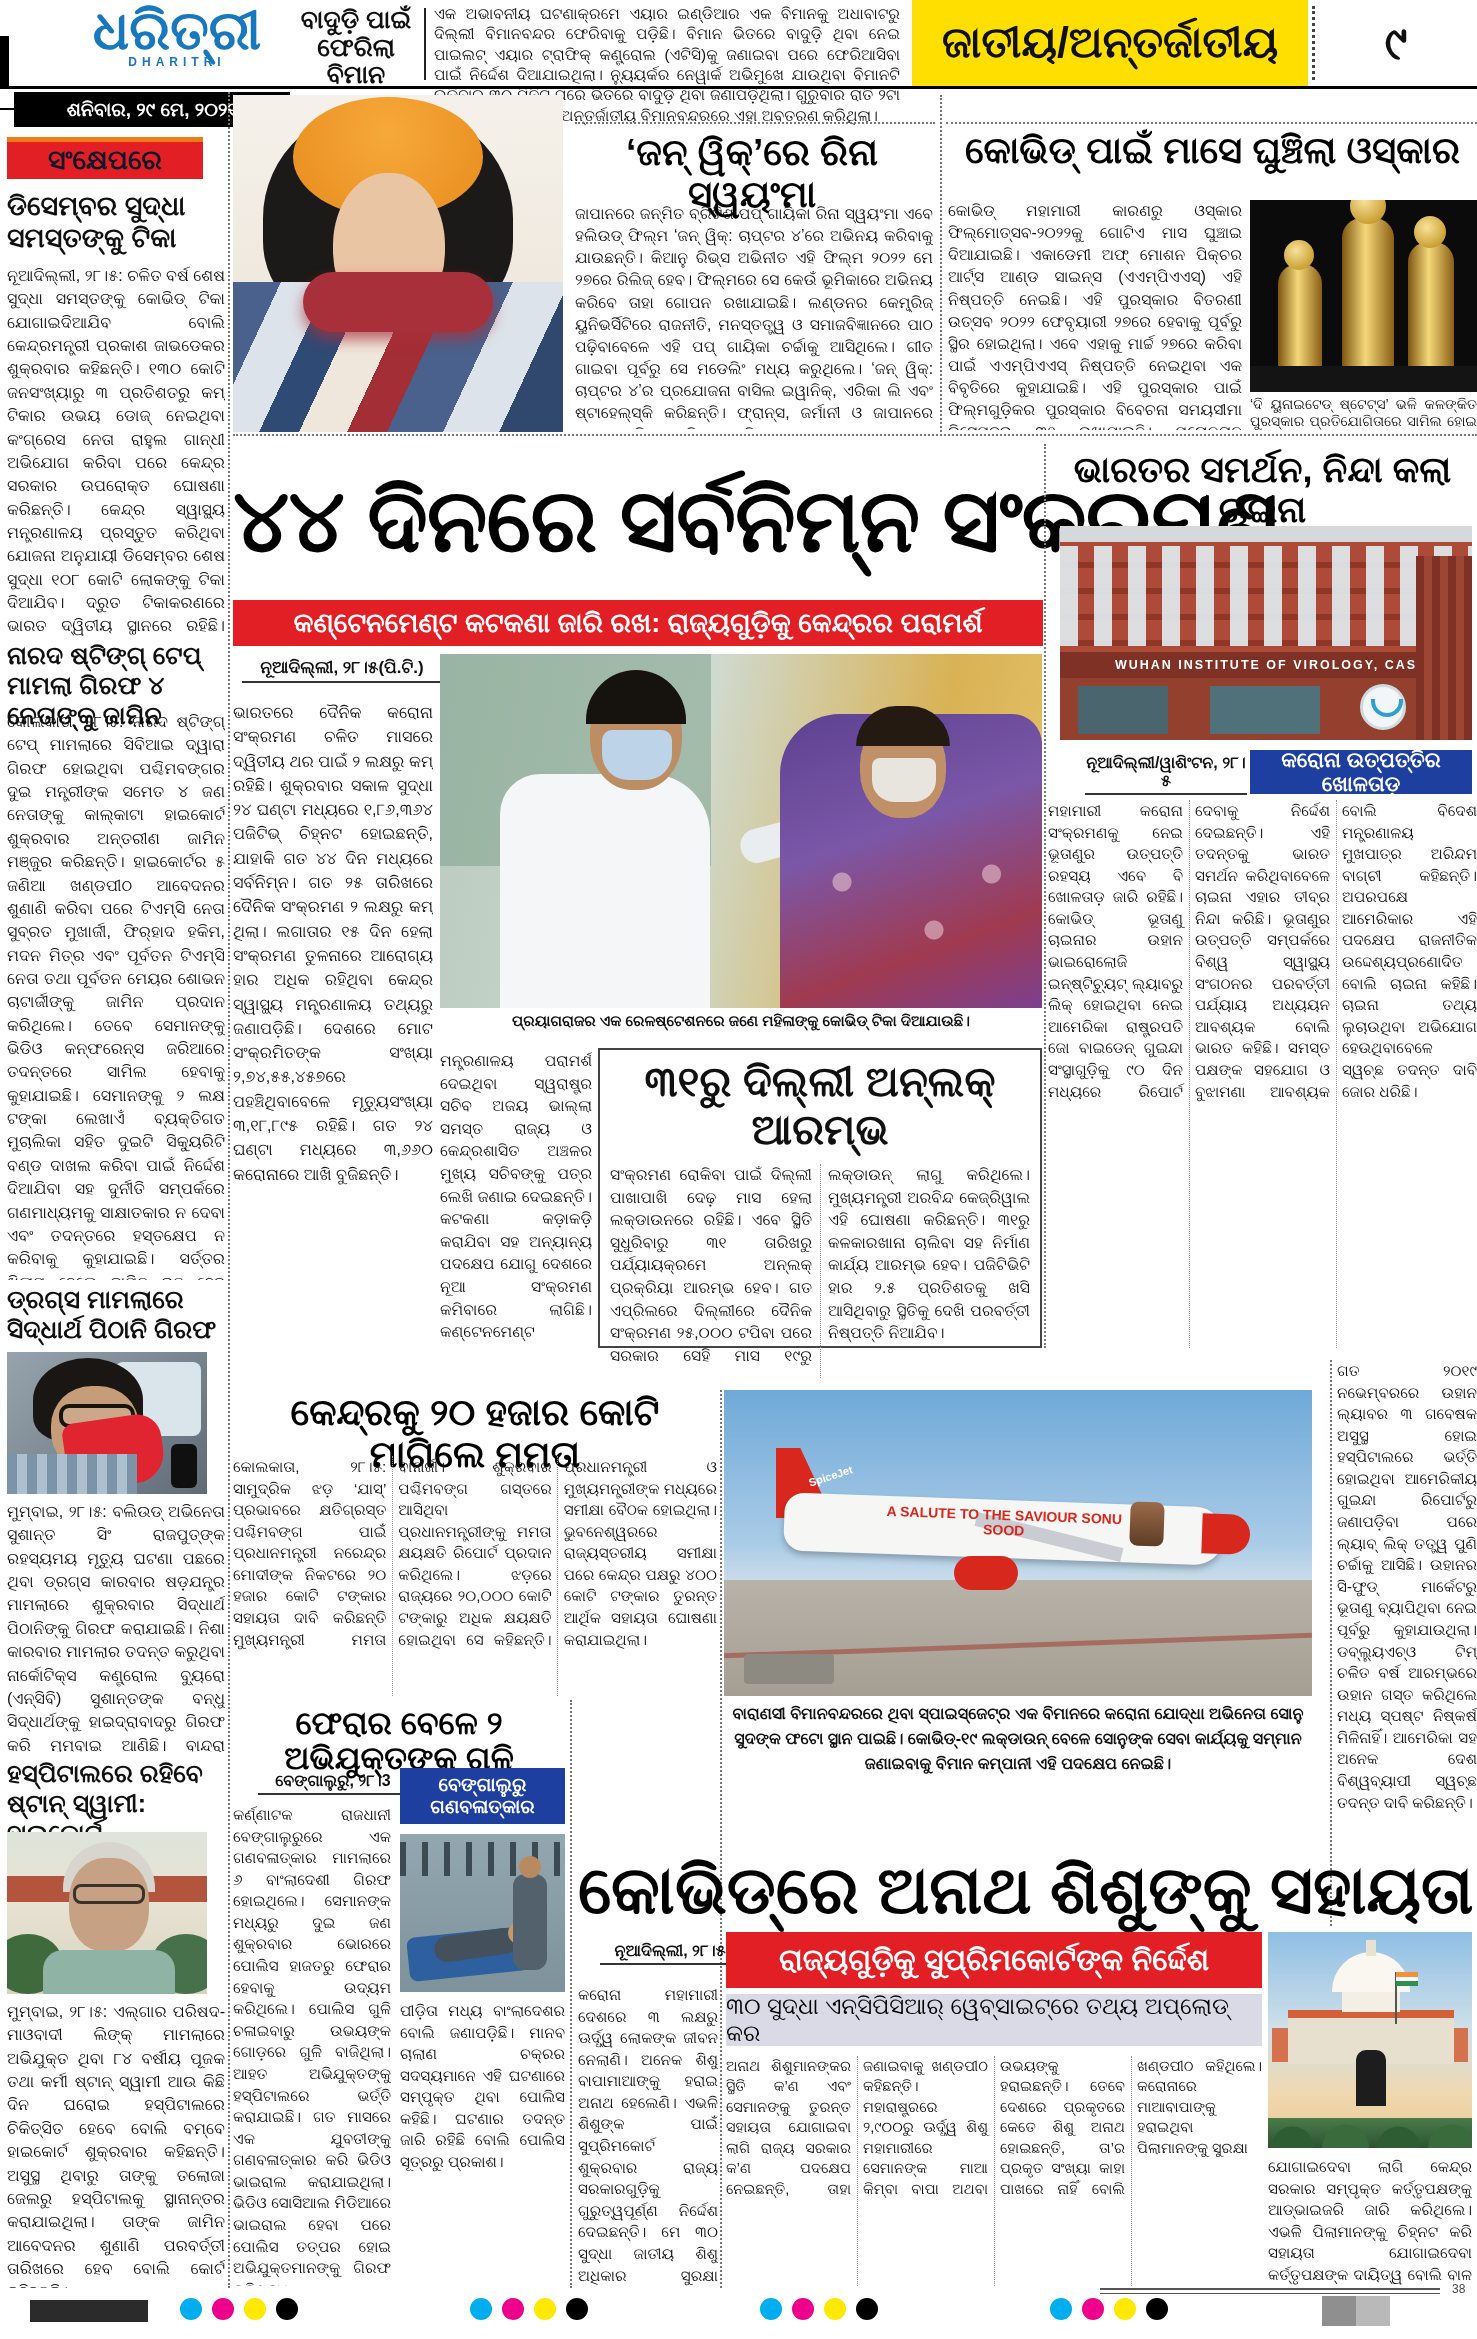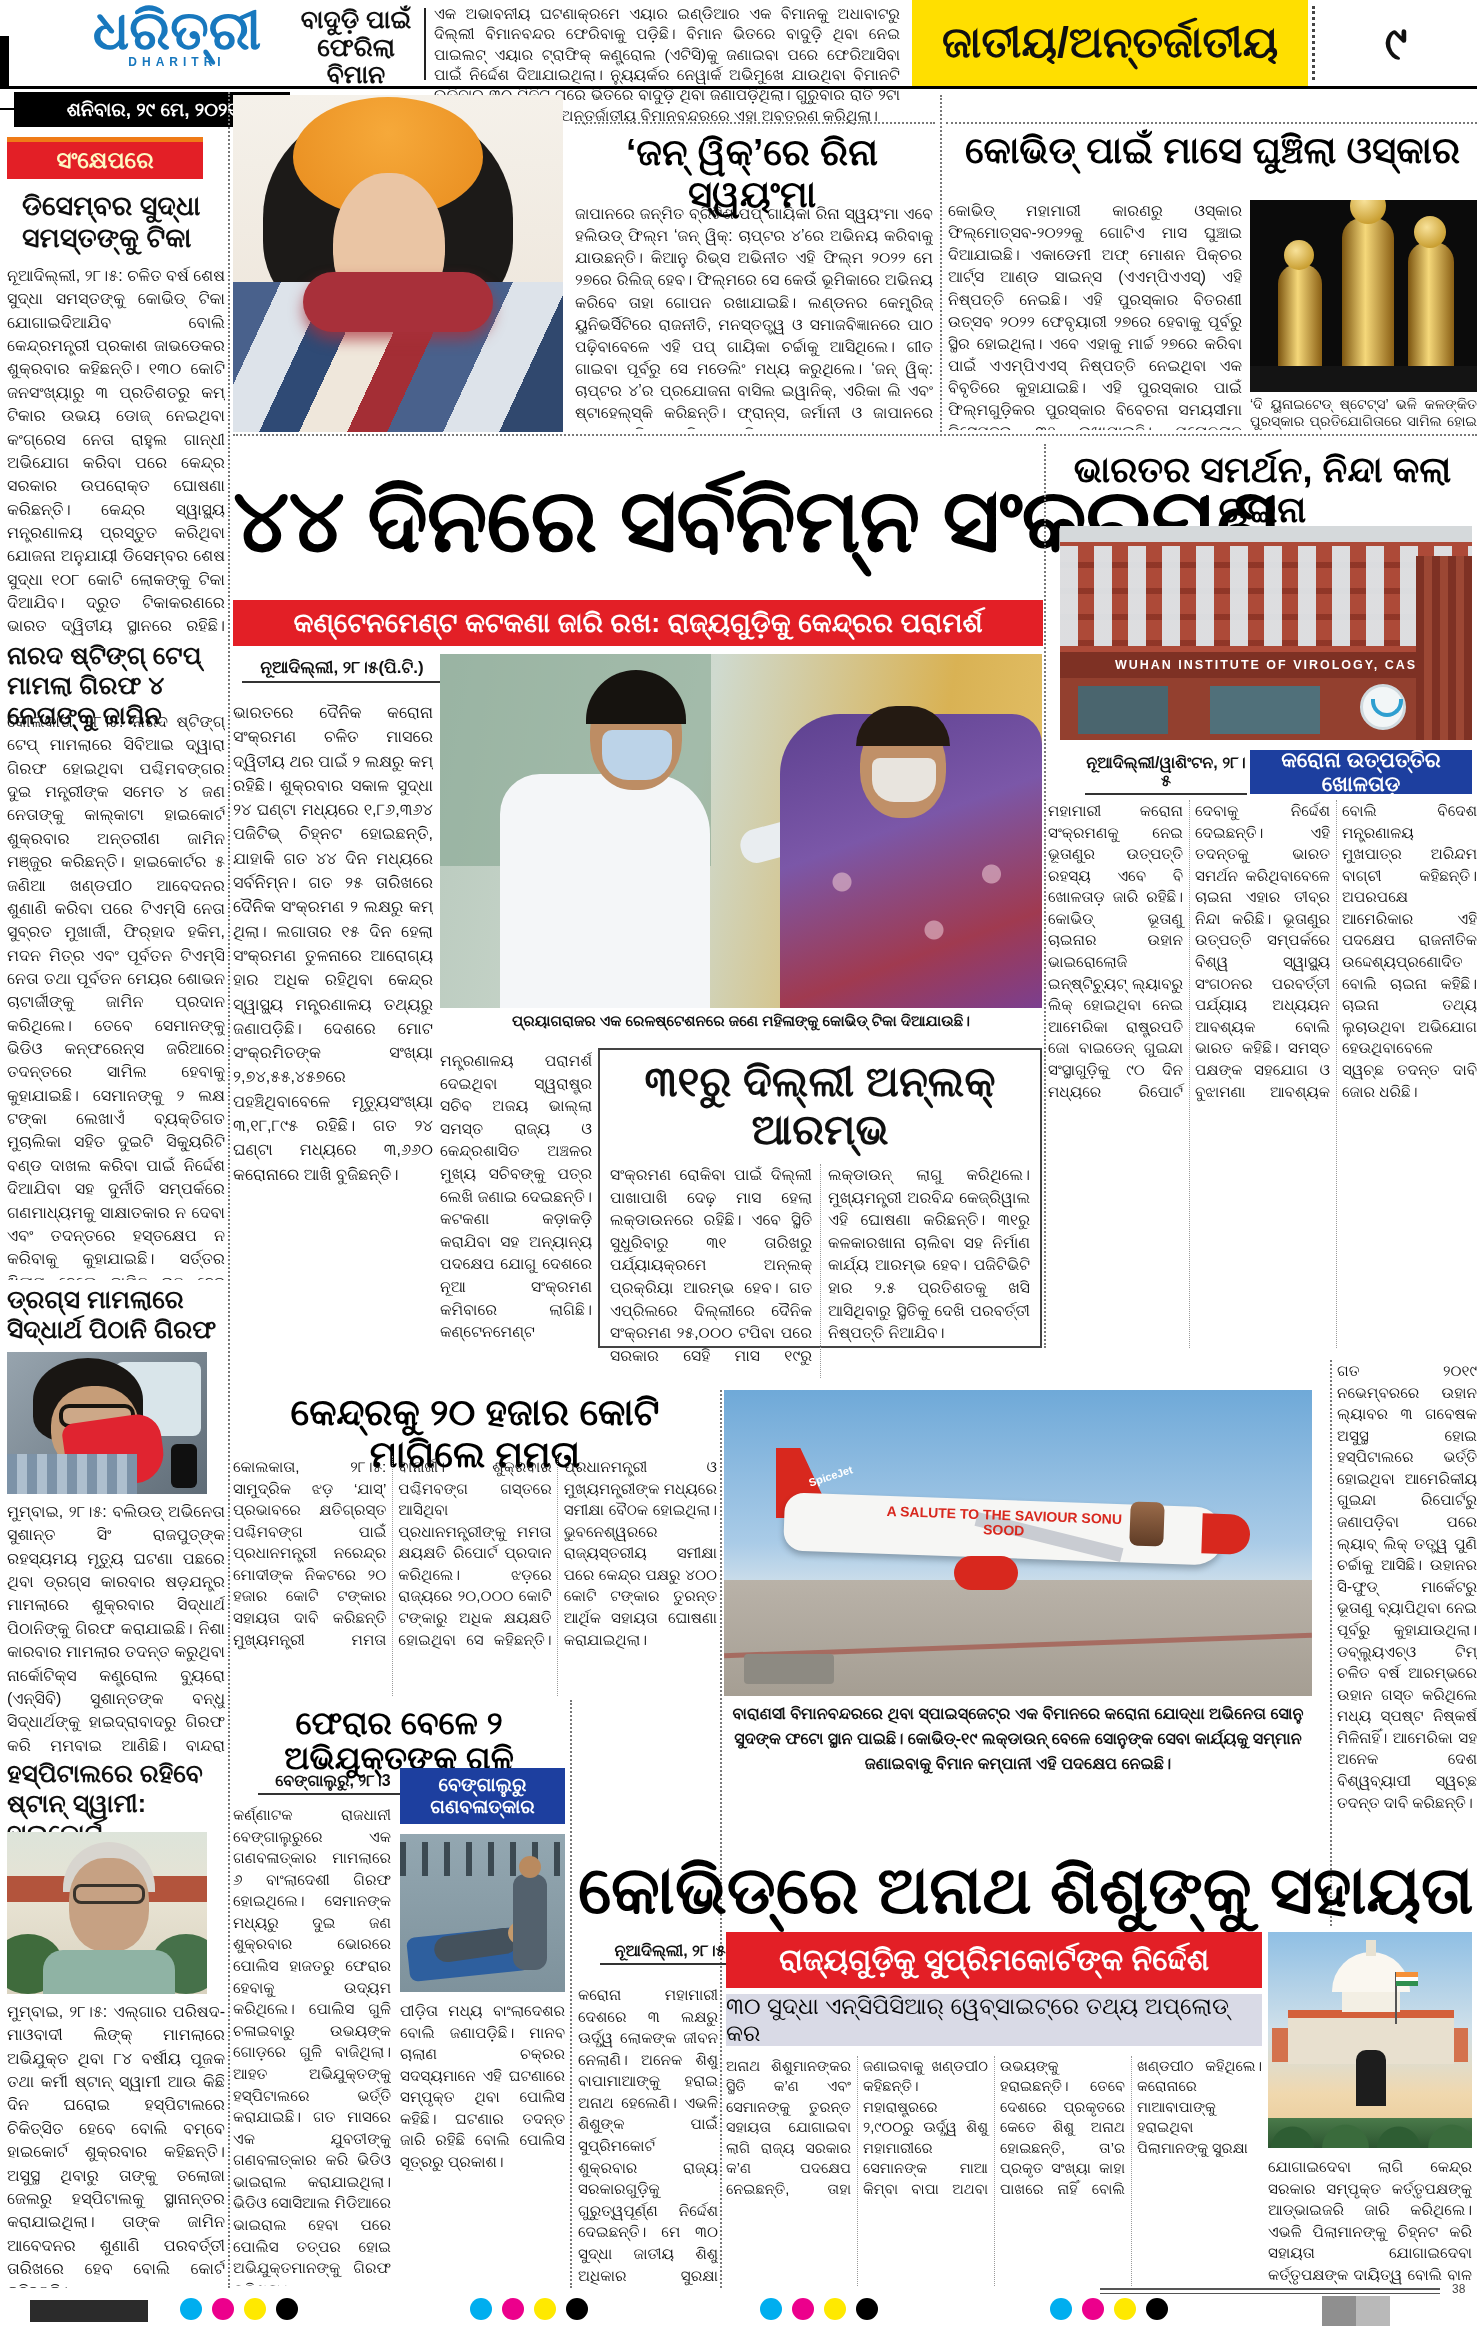--- a/index.html
+++ b/index.html
@@ -27,23 +27,23 @@
   .m-flash-body{left:434px;top:4px;width:466px;height:82px;font-size:15.4px;line-height:1.32;}
   .m-sec{left:912px;top:0;width:396px;height:86px;background:#ffdf00;font-size:43px;font-weight:800;display:flex;align-items:center;justify-content:center;}
   .m-divdot{left:1312px;top:6px;height:74px;border-left:3px dotted #444;width:0;}
   .m-page{left:1316px;top:0;width:160px;height:86px;font-size:46px;font-weight:800;display:flex;align-items:center;justify-content:center;}
   .m-rule{left:0;top:86px;width:1477px;height:3px;background:#000;}
 
   
   .d-line{left:0;top:108px;width:306px;height:2px;background:#000;}
   .d-bar{left:14px;top:92px;width:276px;height:35px;background:#000;color:#fff;font-size:19px;font-weight:bold;display:flex;align-items:center;justify-content:center;}
   .sb-orange{left:7px;top:137px;width:196px;height:5px;background:#ef7b17;}
-  .sb-red{left:7px;top:142px;width:196px;height:37px;background:#e31f26;color:#fef9c3;font-size:23px;font-weight:800;display:flex;align-items:center;justify-content:center;}
+  .sb-red{left:7px;top:142px;width:196px;height:37px;background:#e31f26;color:#0f172a;font-size:27px;font-weight:800;display:flex;align-items:center;justify-content:center;}
   .a-title{font-weight:800;line-height:1.2;}
-  .a1-title{left:22px;top:190px;width:218px;font-size:27px;}
+  .a1-title{left:7px;top:190px;width:218px;font-size:27px;}
   .a1-body{left:7px;top:264px;width:218px;height:372px;}
   .a2-title{left:7px;top:640px;width:218px;font-size:25px;}
   .a2-body{left:7px;top:710px;width:218px;height:570px;}
   .a3-title{left:7px;top:1284px;width:218px;font-size:25px;}
   .a3-photo{left:7px;top:1352px;width:200px;height:142px;}
   .a3-body{left:7px;top:1500px;width:218px;height:252px;}
   .a4-title{left:7px;top:1758px;width:218px;font-size:25px;}
   .a4-photo{left:7px;top:1832px;width:200px;height:162px;}
   .a4-body{left:7px;top:2000px;width:218px;height:288px;}
   .sb-body{font-size:16px;line-height:1.46;}

